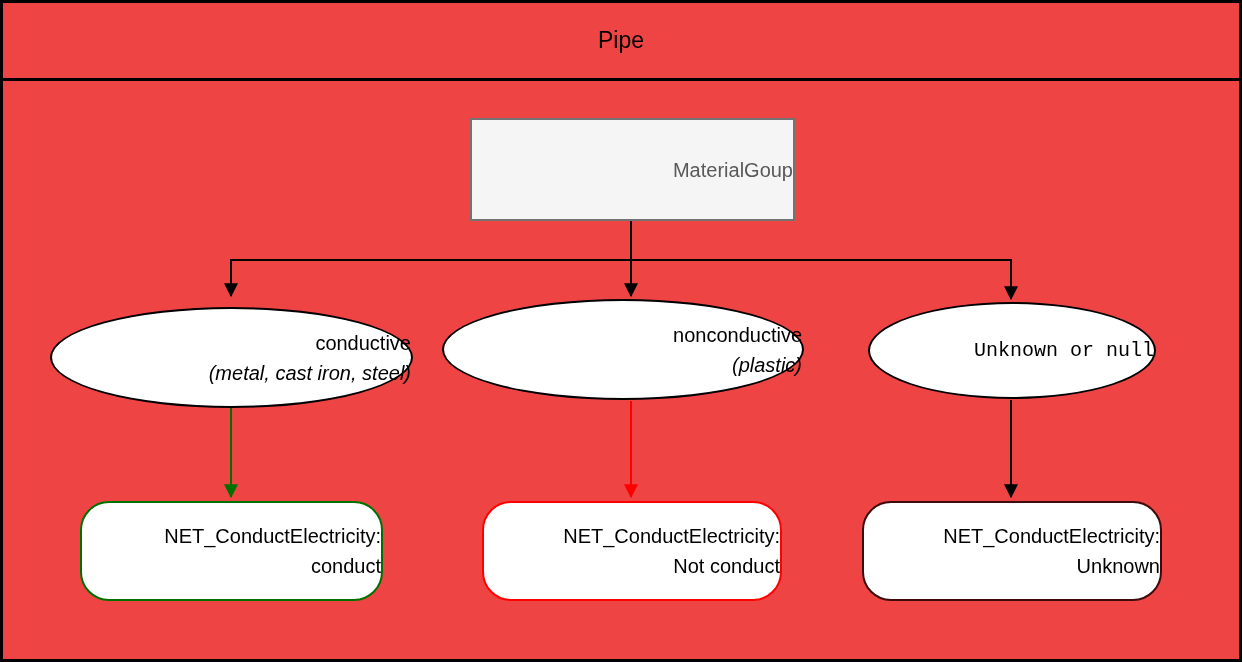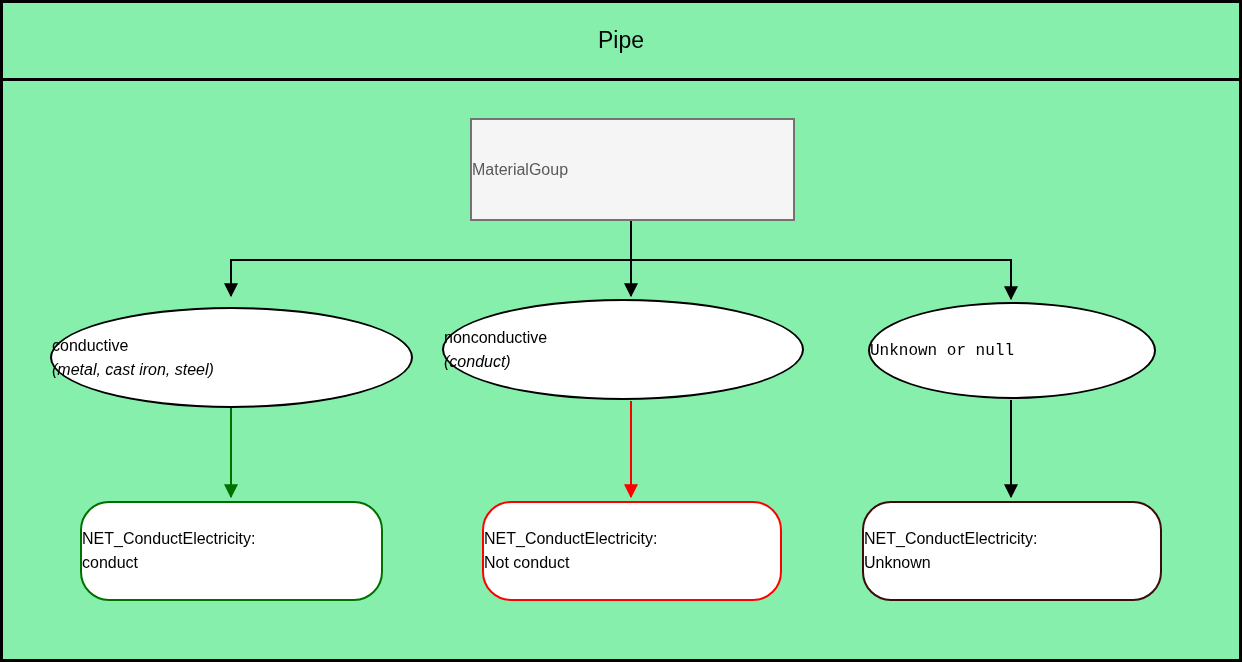--- a/index.html
+++ b/index.html
@@ -16,23 +16,23 @@
     position:absolute; left:0; top:0;
     width:100%; height:75px;
     border-bottom-style:solid; border-bottom-width:3px;
     display:flex; align-items:center; justify-content:center;
     font-size:23px;
     box-sizing:content-box;
   }
   .node {
     position:absolute; box-sizing:border-box;
     display:flex; flex-direction:column;
-    align-items:flex-start; justify-content:center;
+    align-items:flex-end; justify-content:center;
     text-align:center;
-    font-size:16px; line-height:1.5;
+    font-size:20px; line-height:1.5;
     background:#ffffff;
   }
   .root-node {
     left:467px; top:115px; width:325px; height:103px;
     border-style:solid; border-width:2px;
   }
   .ellipse {
     border-style:solid; border-width:2px;
     border-radius:50%;
   }
@@ -46,21 +46,21 @@
   svg.connectors {
     position:absolute; left:0; top:0;
     width:1236px; height:656px;
     pointer-events:none;
   }
   .line2 { white-space:pre;font-style:italic; }
 </style>
 </head>
 <body>
 
-<div id="canvas" style="border-color: rgb(0, 0, 0); background-color: #86efac;">
+<div id="canvas" style="border-color: rgb(0, 0, 0); background-color: #ef4444;">
 
   <div class="title-band" style="border-bottom-color: rgb(0, 0, 0); color: rgb(0, 0, 0);">
     <span>Pipe</span>
   </div>
 
   <svg class="connectors" viewBox="0 0 1236 656" xmlns="http://www.w3.org/2000/svg">
     <defs>
       <marker id="arrow-black" viewBox="0 0 12 12" refX="11" refY="6" markerWidth="14" markerHeight="14" markerUnits="userSpaceOnUse" orient="auto">
         <path d="M0,0 L12,6 L0,12 z" fill="#000000"></path>
       </marker>
@@ -88,21 +88,21 @@
     <div>MaterialGoup</div>
   </div>
 
   <div class="node ellipse e1" style="border-color: rgb(0, 0, 0); color: rgb(0, 0, 0);">
     <div>conductive</div>
     <div class="line2">(metal, cast iron, steel)</div>
   </div>
 
   <div class="node ellipse e2" style="border-color: rgb(0, 0, 0); color: rgb(0, 0, 0);">
     <div>nonconductive</div>
-    <div class="line2">(conduct)</div>
+    <div class="line2">(plastic)</div>
   </div>
 
   <div class="node ellipse e3" style="border-color: rgb(0, 0, 0); color: rgb(0, 0, 0); font-family: Liberation Mono, monospace;">
     <div>Unknown or null</div>
   </div>
 
   <div class="node result-box b1" style="border-color: rgb(0, 112, 0); color: rgb(0, 0, 0);">
     <div>NET_ConductElectricity:</div>
     <div>conduct</div>
   </div>

